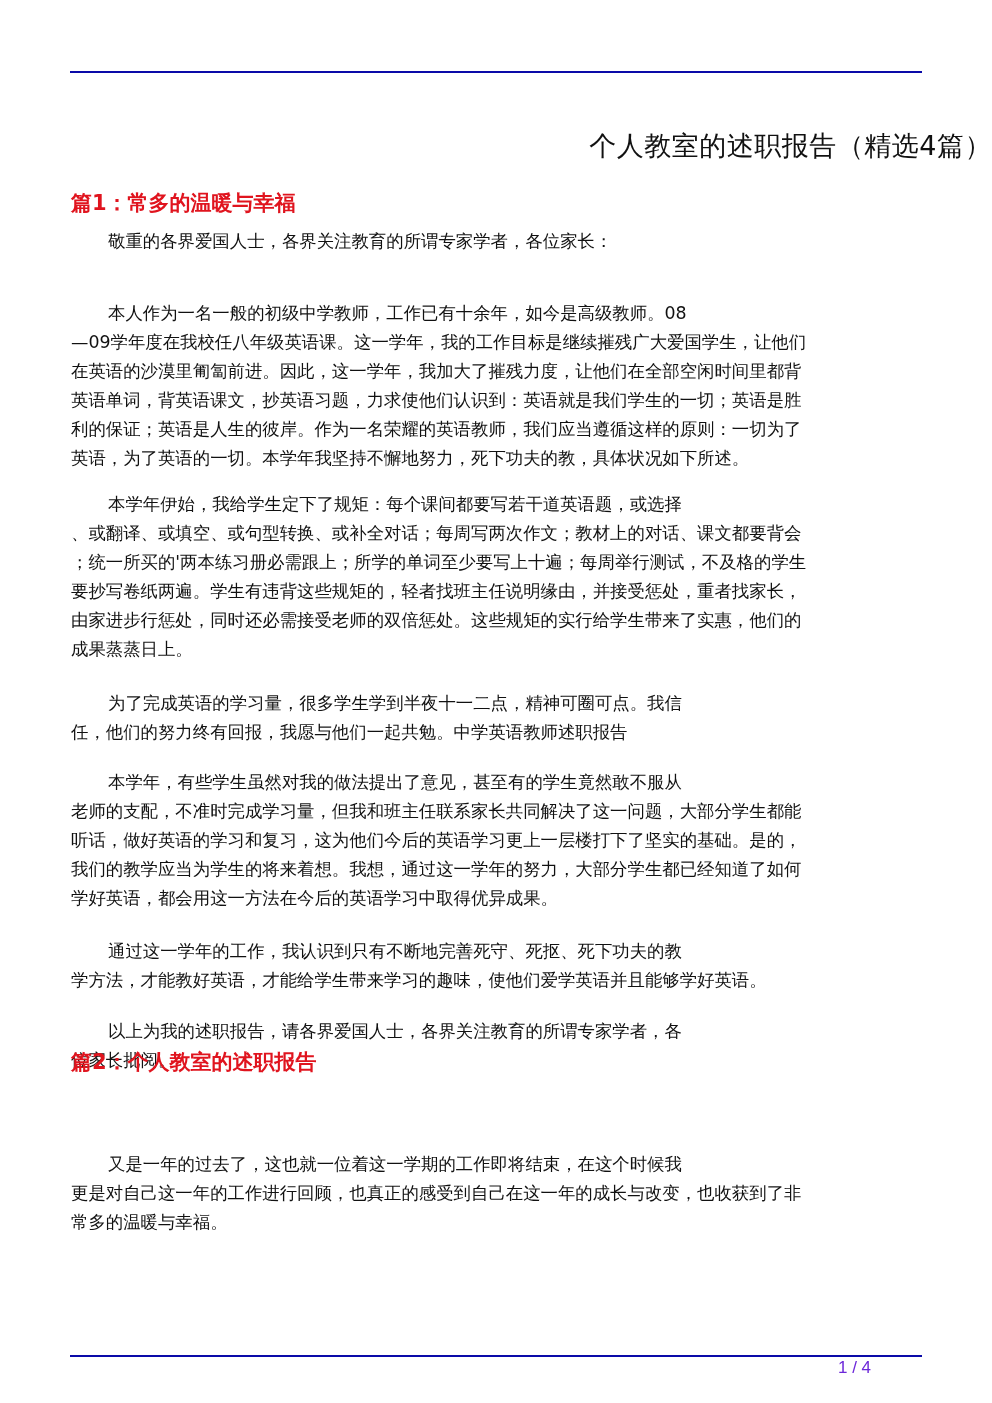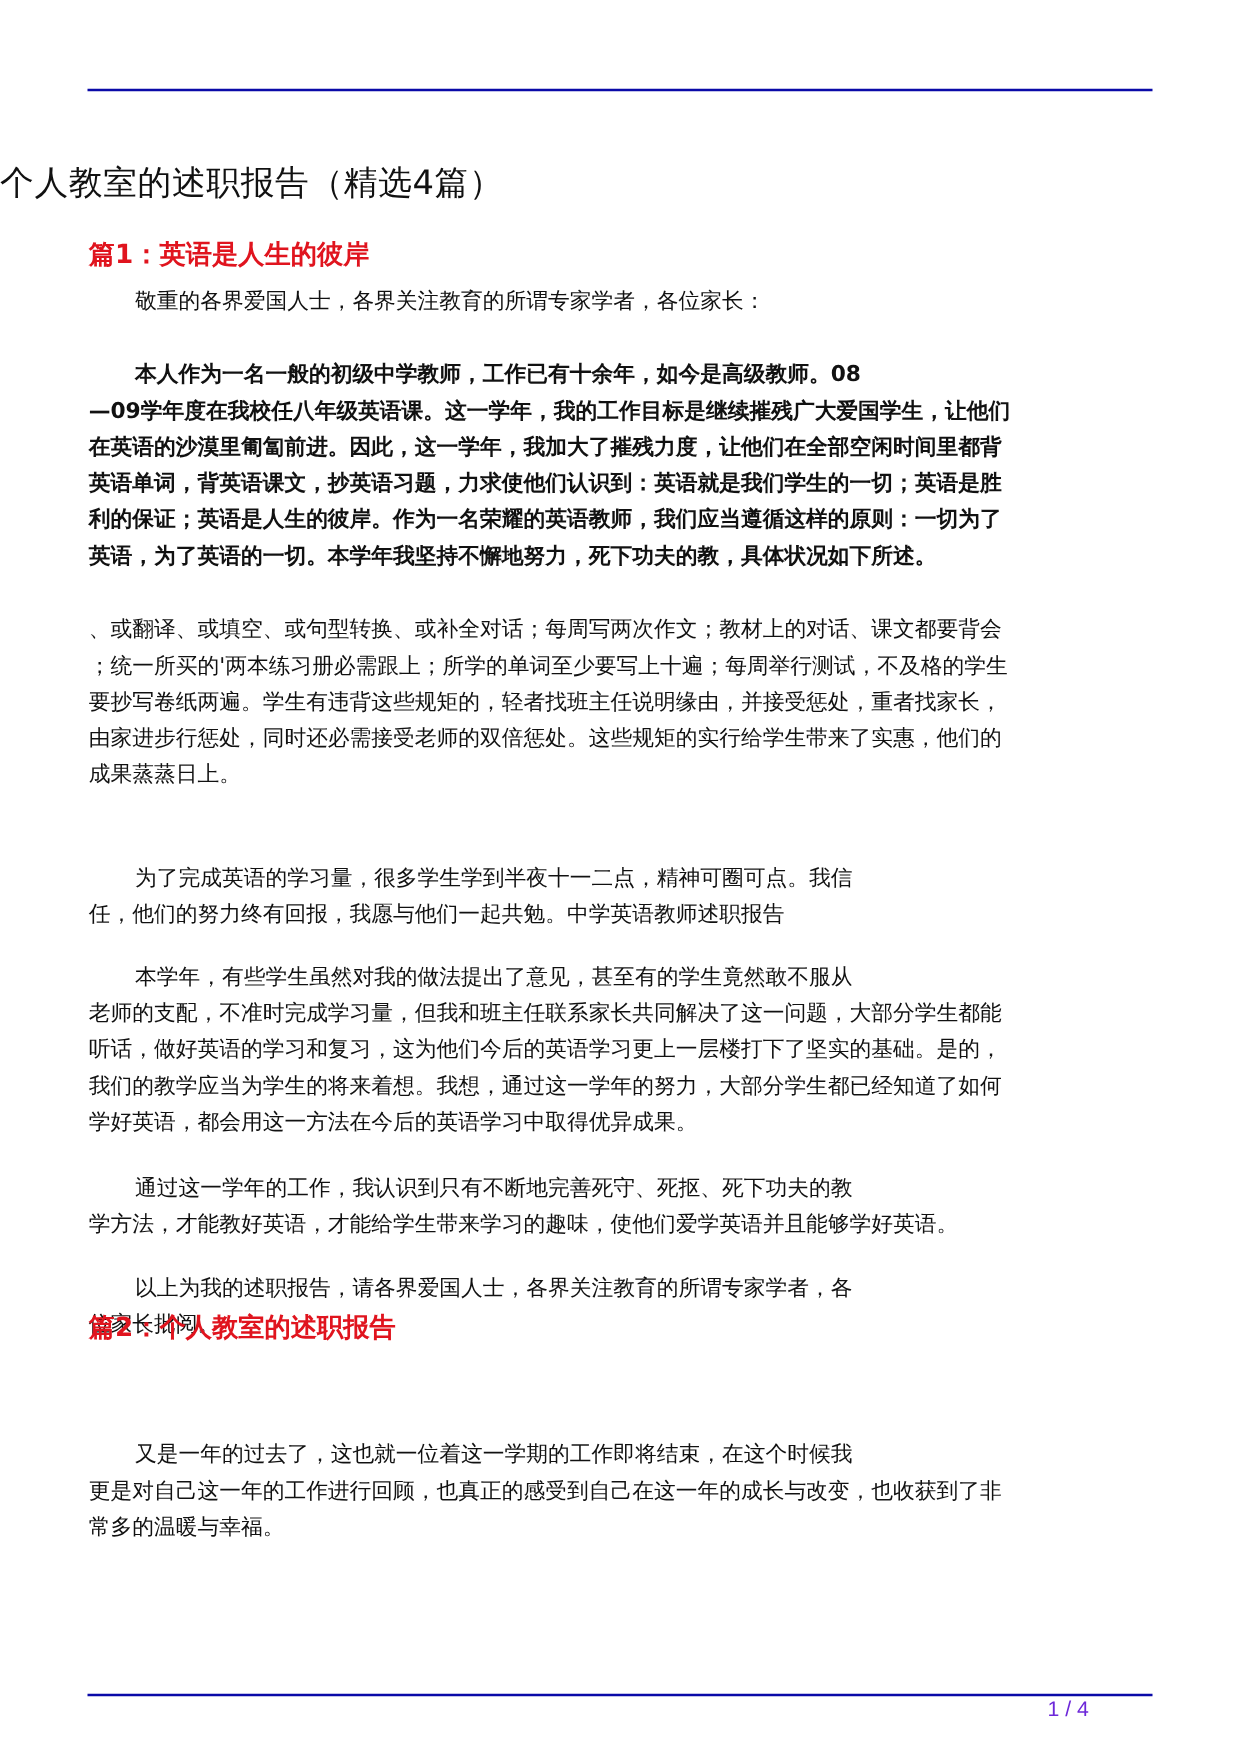--- a/index.html
+++ b/index.html
@@ -1,60 +1,61 @@
 <!DOCTYPE html>
 <html><head>
 <meta charset="utf-8">
 <style>
   html, body { margin: 0; padding: 0; background: #ffffff; }
   body { width: 992px; height: 1403px; position: relative; overflow: hidden;
          font-family: "DejaVu Sans", "Liberation Sans", sans-serif; color: #111; }
   .rule { position: absolute; left: 70px; width: 852px; height: 2px; background: #0a0aa8; }
   .rule.top { top: 71px; }
   .rule.bottom { top: 1355px; }
-  .title { position: absolute; top: 128px; left: 0; width: 992px; text-align: left;
+  .title { position: absolute; top: 128px; left: 0; width: 992px; text-align: right;
            font-size: 27px; letter-spacing: 0.5px; color: #111; }
   .content { position: absolute; left: 71px; width: 845px; }
   .heading { color: #e0141e; font-size: 21px; margin: 0; line-height: 30px; }
   .para { font-size: 17.4px; line-height: 29px; margin: 0; text-align: justify; }
   .para .indent { display: inline-block; width: 37px; }
   .line { display: block; white-space: nowrap; }
   .page-num { position: absolute; top: 1358px; left: 838px; color: #6d28d9;
               font-family: "Liberation Sans", sans-serif; font-size: 17px; }
 </style>
 </head>
 <body>
 
 <div class="rule top"></div>
 
 <div class="title">个人教室的述职报告（精选4篇）</div>
 
 <div class="content" style="top:188px;">
-  <h2 class="heading">篇1：英语是人生的彼岸</h2>
+  <h2 class="heading">篇1：常多的温暖与幸福</h2>
 </div>
 
 <div class="content" style="top:227px;">
   <p class="para">
     <span class="line"><span class="indent"></span><span>敬重的各界爱国人士，各界关注教育的所谓专家学者，各位家长：</span></span>
   </p>
 </div>
 
-<div class="content" style="top:286px;font-weight:bold;">
+<div class="content" style="top:299px;">
   <p class="para">
     <span class="line"><span class="indent"></span><span>本人作为一名一般的初级中学教师，工作已有十余年，如今是高级教师。08</span></span>
     <span class="line">—09学年度在我校任八年级英语课。这一学年，我的工作目标是继续摧残广大爱国学生，让他们</span>
     <span class="line">在英语的沙漠里匍匐前进。因此，这一学年，我加大了摧残力度，让他们在全部空闲时间里都背</span>
     <span class="line">英语单词，背英语课文，抄英语习题，力求使他们认识到：英语就是我们学生的一切；英语是胜</span>
     <span class="line">利的保证；英语是人生的彼岸。作为一名荣耀的英语教师，我们应当遵循这样的原则：一切为了</span>
     <span class="line">英语，为了英语的一切。本学年我坚持不懈地努力，死下功夫的教，具体状况如下所述。</span>
   </p>
 </div>
 
 <div class="content" style="top:490px;">
   <p class="para">
+    <span class="line"><span class="indent"></span><span>本学年伊始，我给学生定下了规矩：每个课间都要写若干道英语题，或选择</span></span>
     <span class="line">、或翻译、或填空、或句型转换、或补全对话；每周写两次作文；教材上的对话、课文都要背会</span>
     <span class="line">；统一所买的'两本练习册必需跟上；所学的单词至少要写上十遍；每周举行测试，不及格的学生</span>
     <span class="line">要抄写卷纸两遍。学生有违背这些规矩的，轻者找班主任说明缘由，并接受惩处，重者找家长，</span>
     <span class="line">由家进步行惩处，同时还必需接受老师的双倍惩处。这些规矩的实行给学生带来了实惠，他们的</span>
     <span class="line">成果蒸蒸日上。</span>
   </p>
 </div>
 
 <div class="content" style="top:689px;">
   <p class="para">

